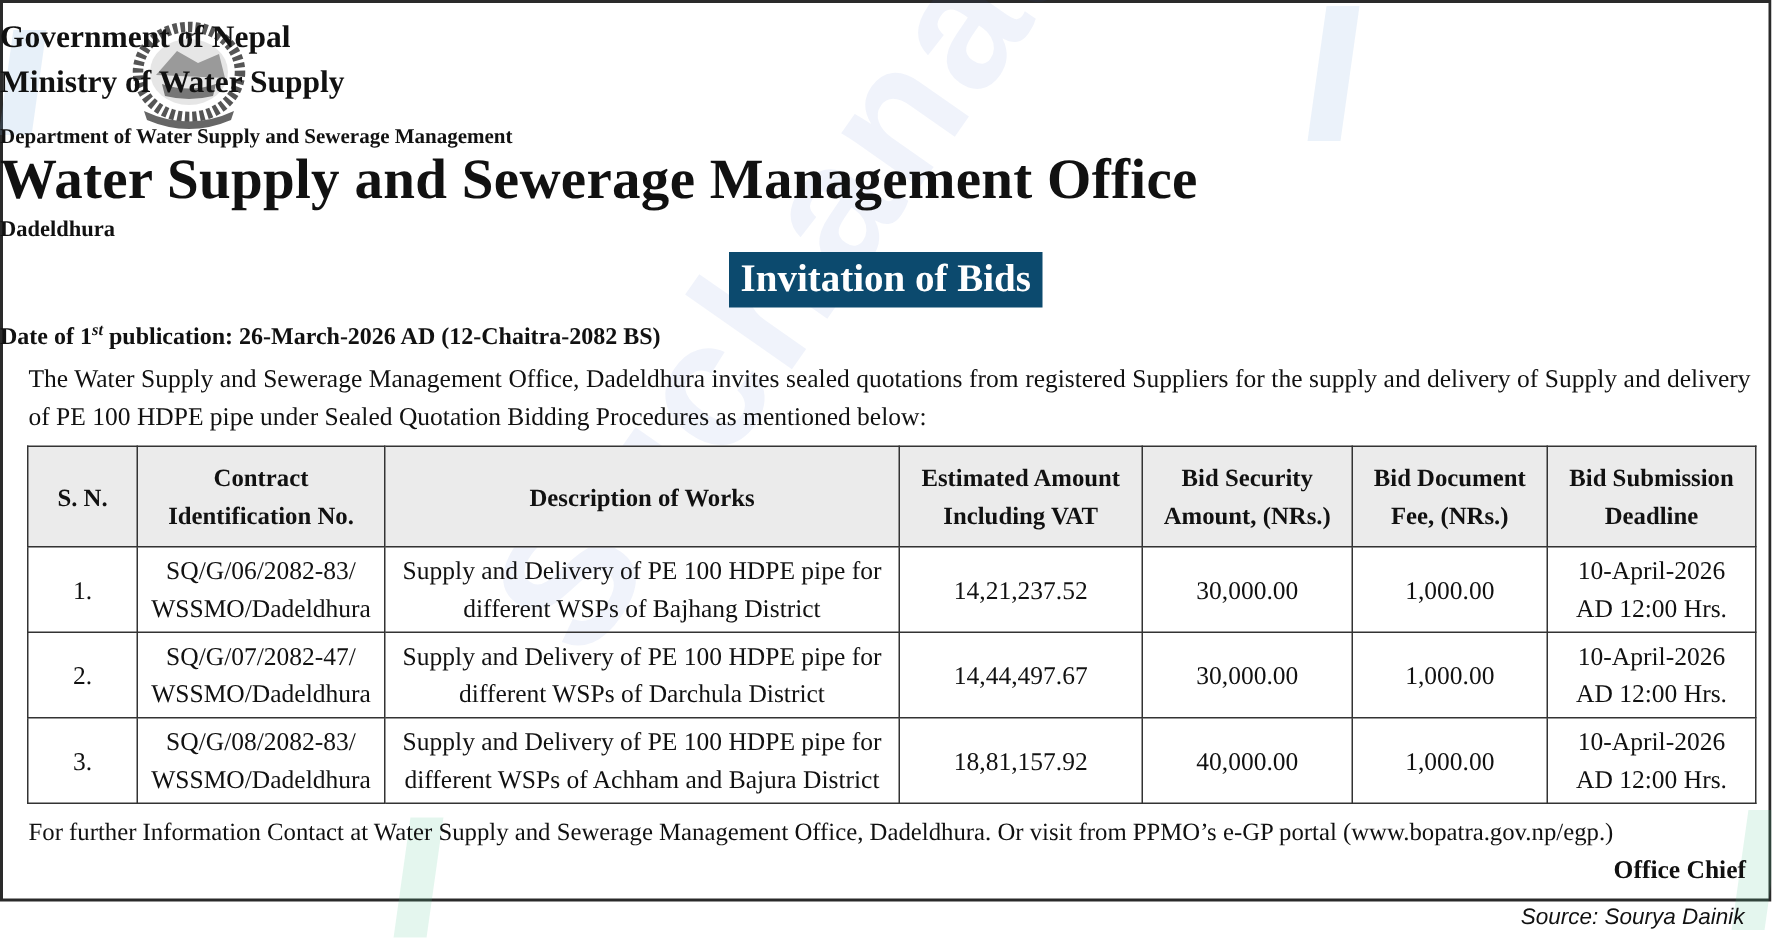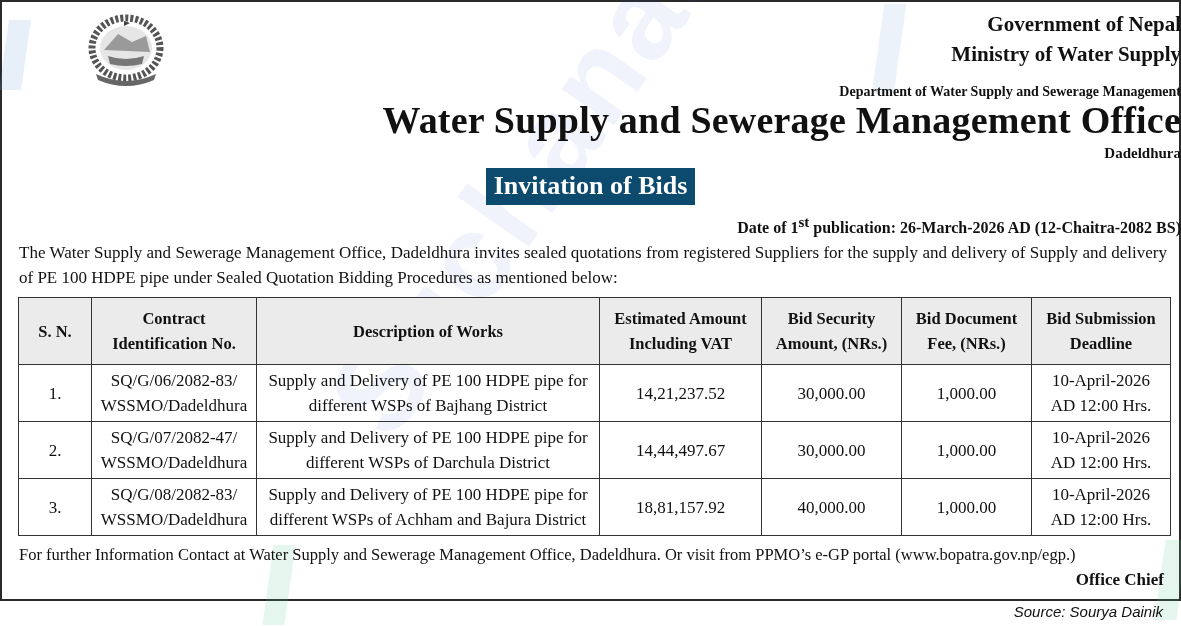--- a/index.html
+++ b/index.html
@@ -53,21 +53,21 @@
       position: absolute;
       left: 84px;
       top: 12px;
       width: 84px;
       height: 76px;
     }
     .hdr {
       position: absolute;
       left: 0;
       width: 1181px;
-      text-align: right;
+      text-align: left;
       font-weight: bold;
       white-space: nowrap;
     }
     .hdr-gov { top: 12px; font-size: 21px; }
     .hdr-min { top: 42px; font-size: 21px; }
     .hdr-dept { top: 84px; font-size: 14px; }
     .hdr-office { top: 98px; font-size: 38px; letter-spacing: 0.2px; }
     .hdr-loc { top: 145px; font-size: 15px; }
     .invite-wrap {
       position: absolute;
@@ -79,21 +79,21 @@
     .invite {
       display: inline-block;
       background: #0c4a6e;
       color: #fff;
       font-weight: bold;
       font-size: 26px;
       padding: 1px 8px 3px 8px;
       line-height: 33px;
     }
     .hdr-date { top: 214px; font-size: 16px; }
-    .hdr-date sup { font-size: 15px; }
+    .hdr-date sup { font-size: 11px; font-style: italic; }
     .intro {
       position: absolute;
       left: 19px;
       top: 240px;
       width: 1148px;
       font-size: 17px;
       line-height: 25px;
       text-align: justify;
     }
     table.bids {

